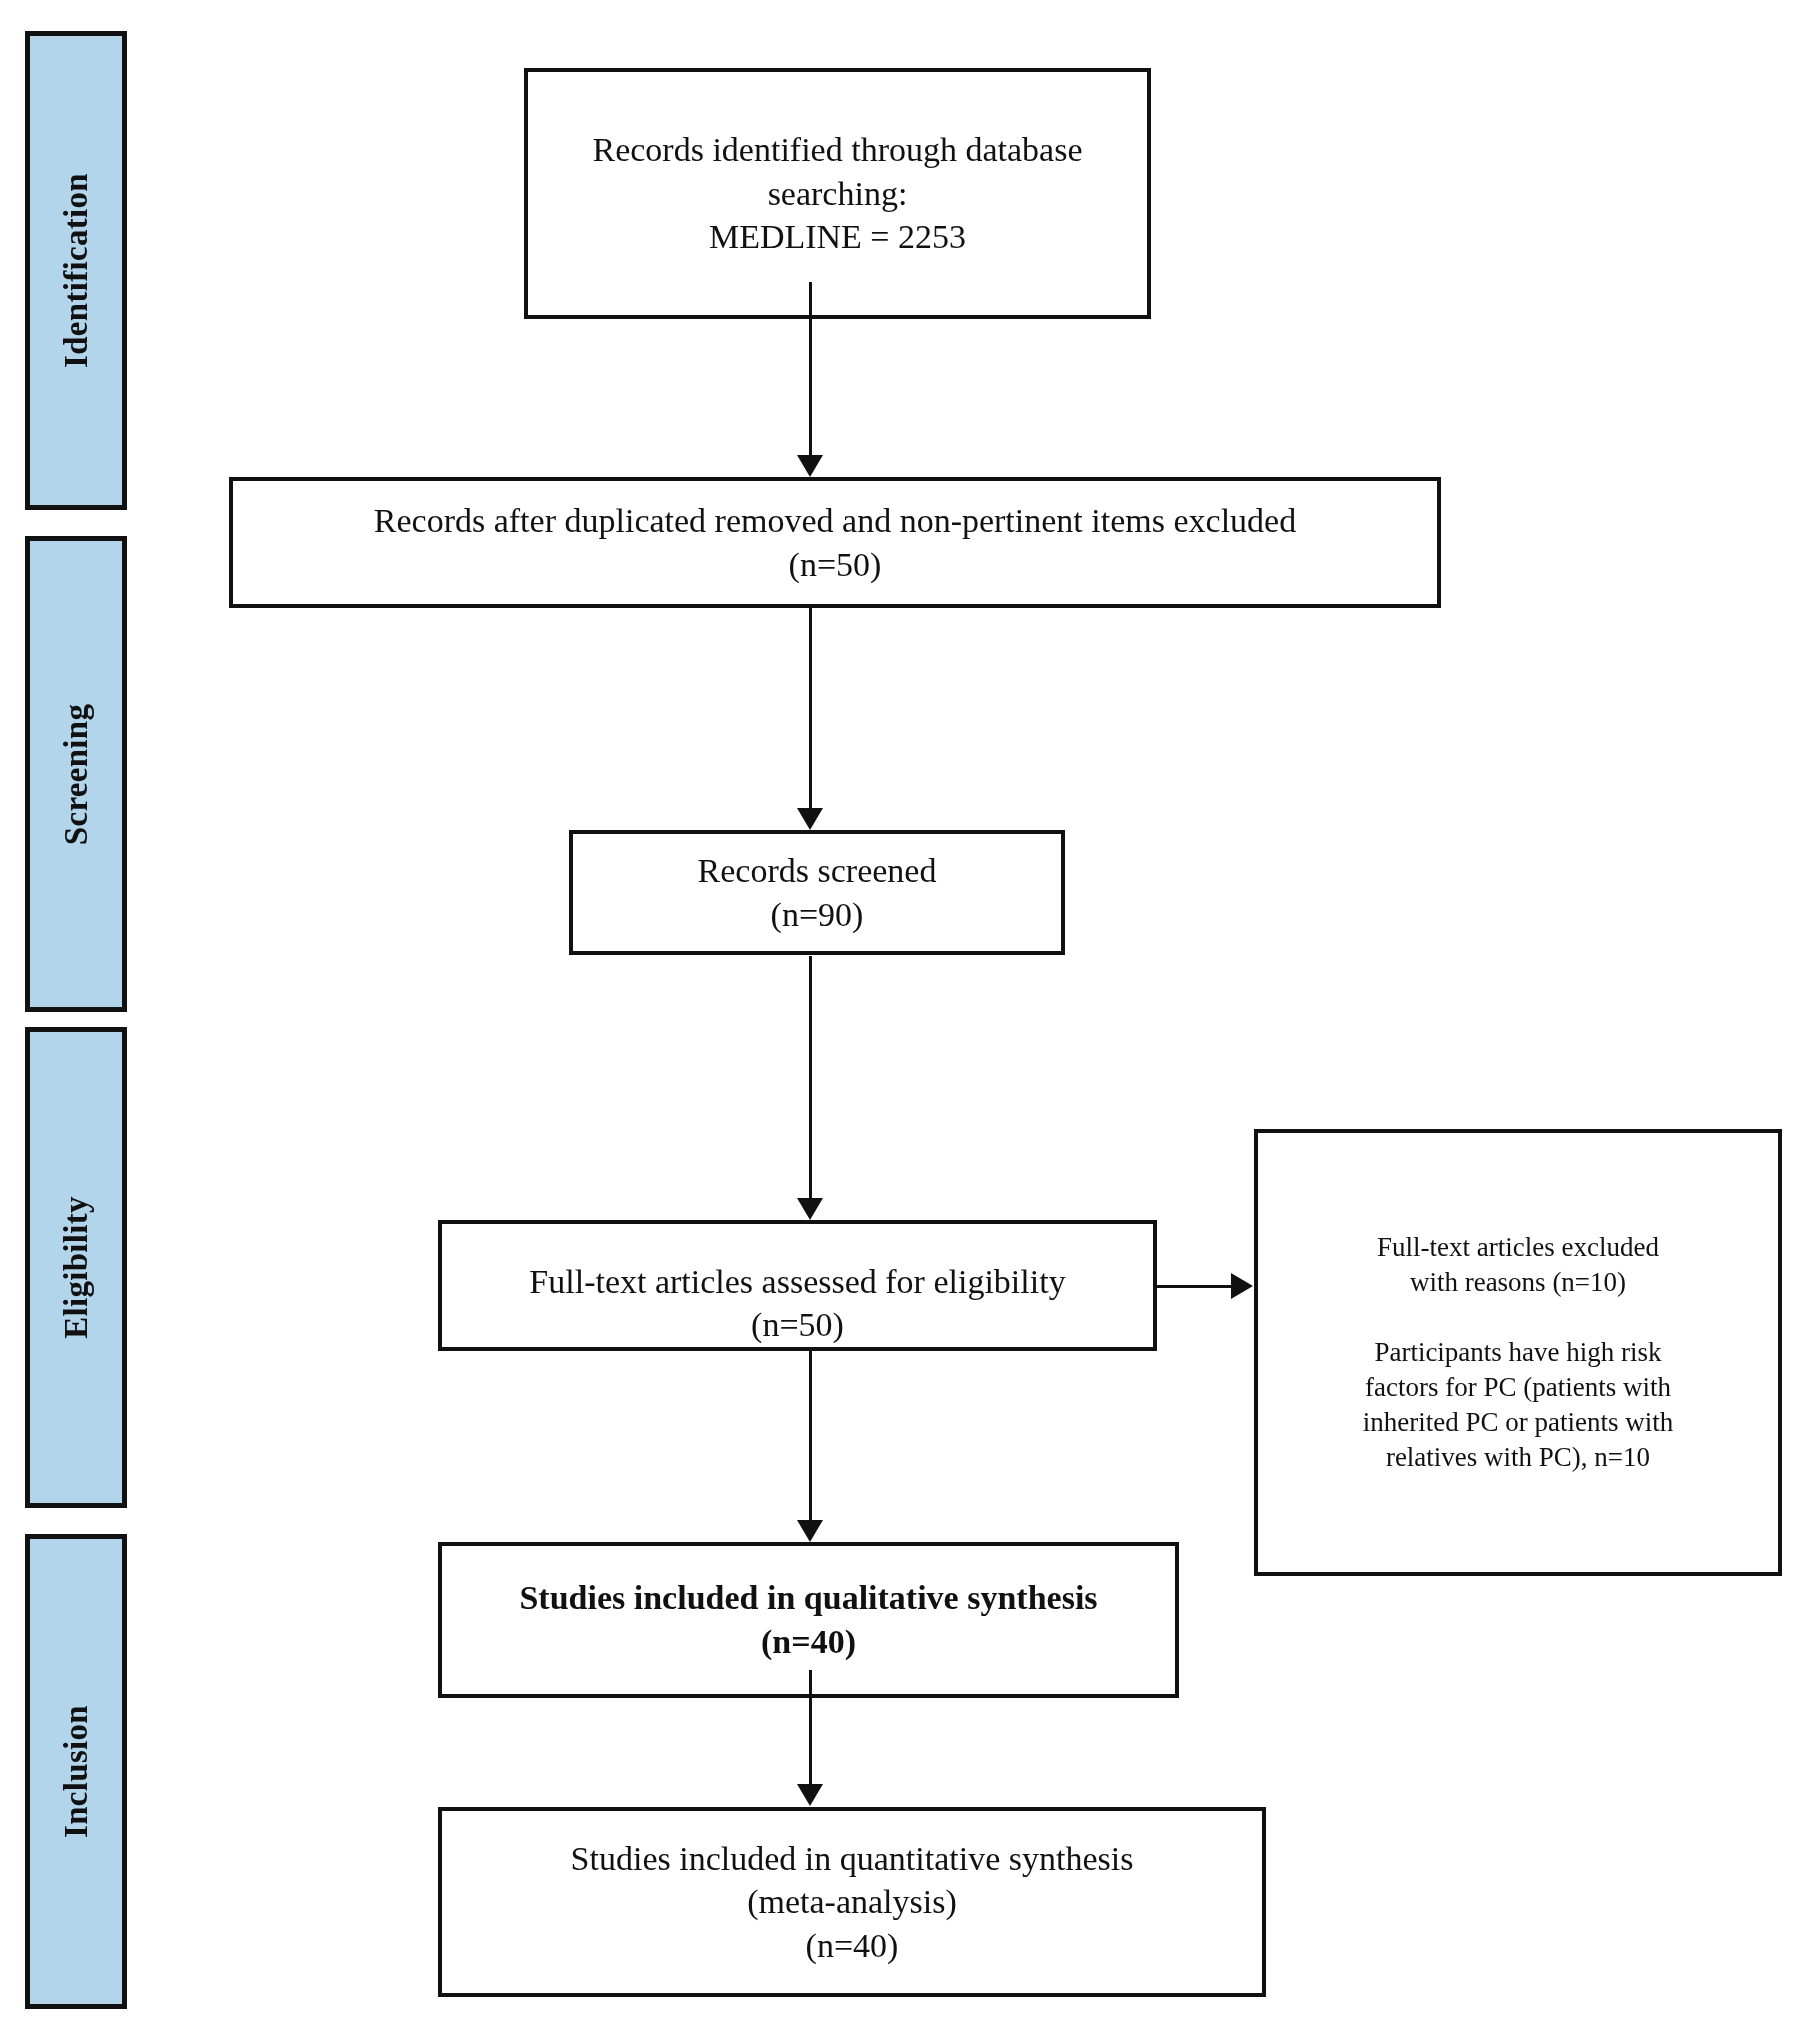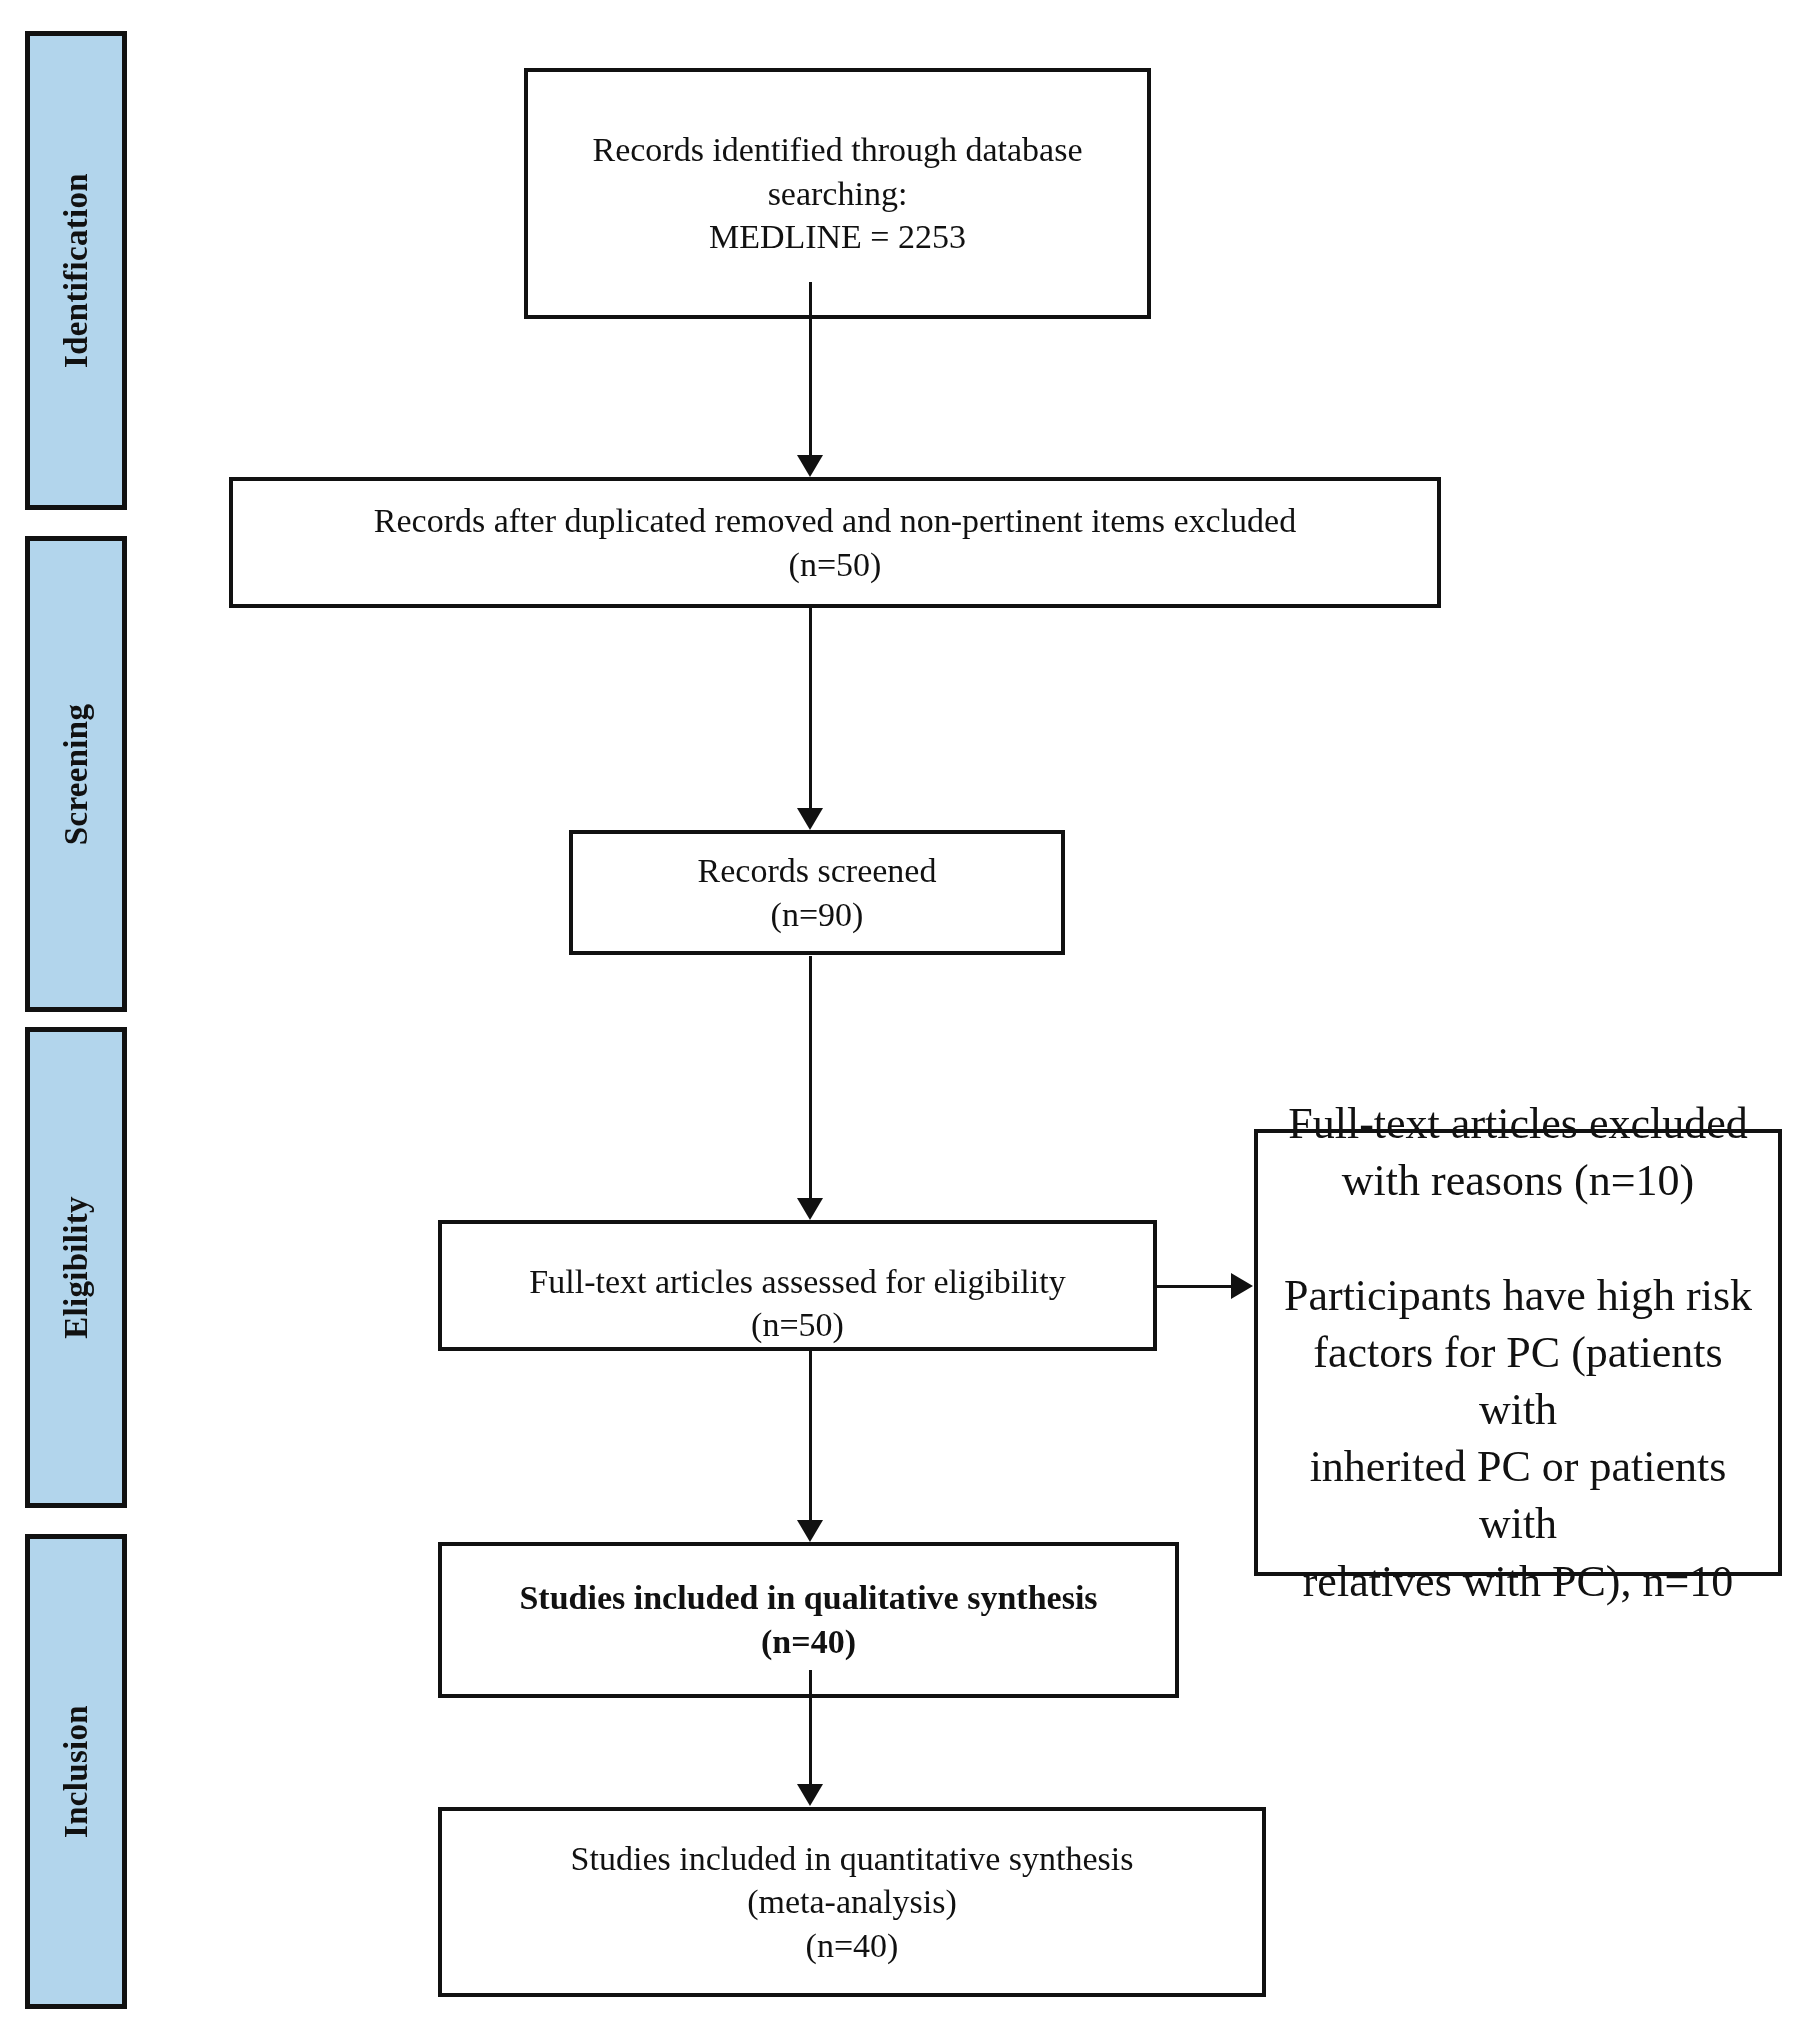--- a/index.html
+++ b/index.html
@@ -32,21 +32,21 @@
     text-align:center;
   }
   .flow-text{
     font-size:34px;
     line-height:1.28;
     color:#111;
     padding:0 14.7px;
     white-space:pre-line;
     font-family:"Liberation Serif","DejaVu Serif",serif;
   }
-  .excl-box .flow-text{font-size:44px;line-height:1.30;}
+  .excl-box .flow-text{font-size:27px;line-height:1.30;}
 
   .conn{position:absolute;}
   .conn-line-v{position:absolute;background:#111;width:2.8px;}
   .conn-line-h{position:absolute;background:#111;height:2.8px;}
   .arrow-down{
     position:absolute;
     width:0;height:0;
     border-left:13px solid transparent;
     border-right:13px solid transparent;
     border-top:22.6px solid #111;

